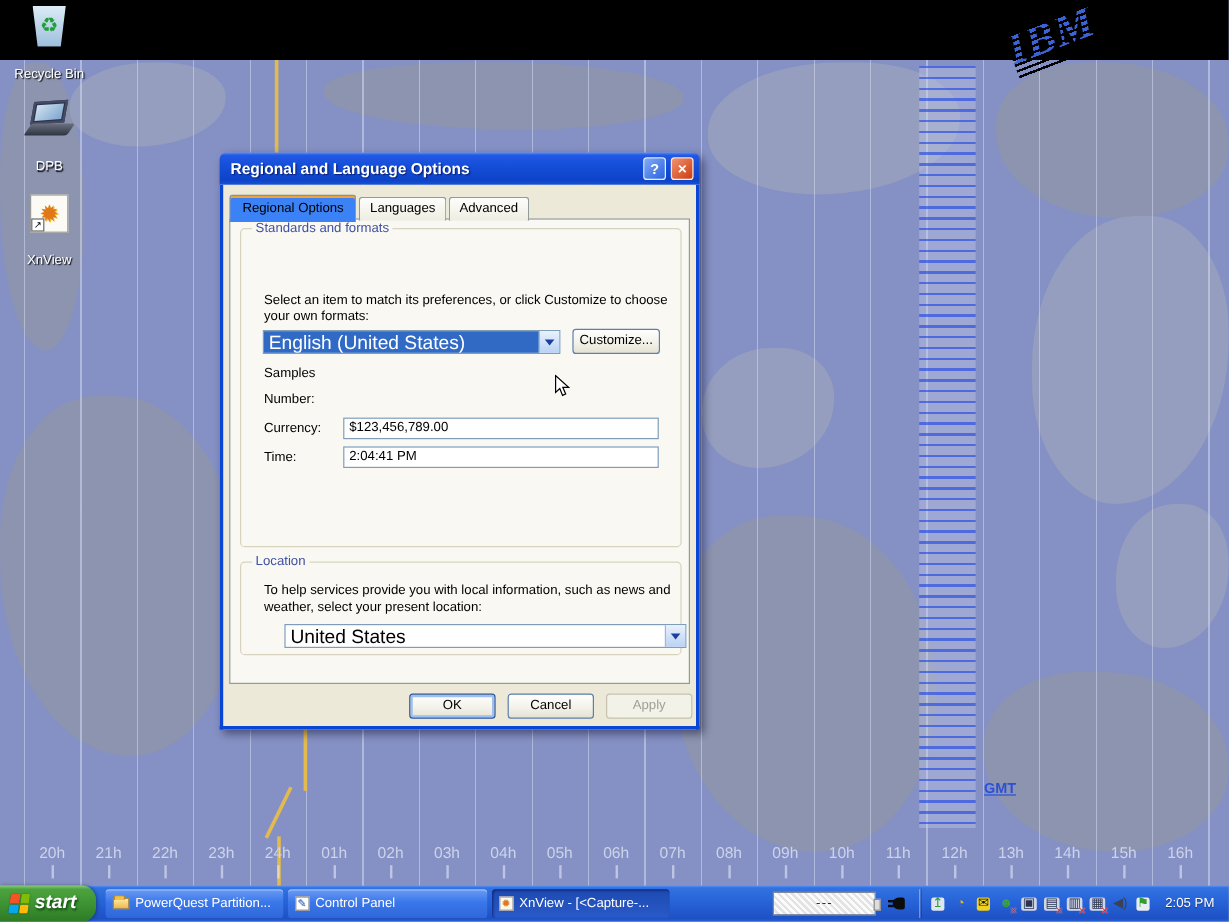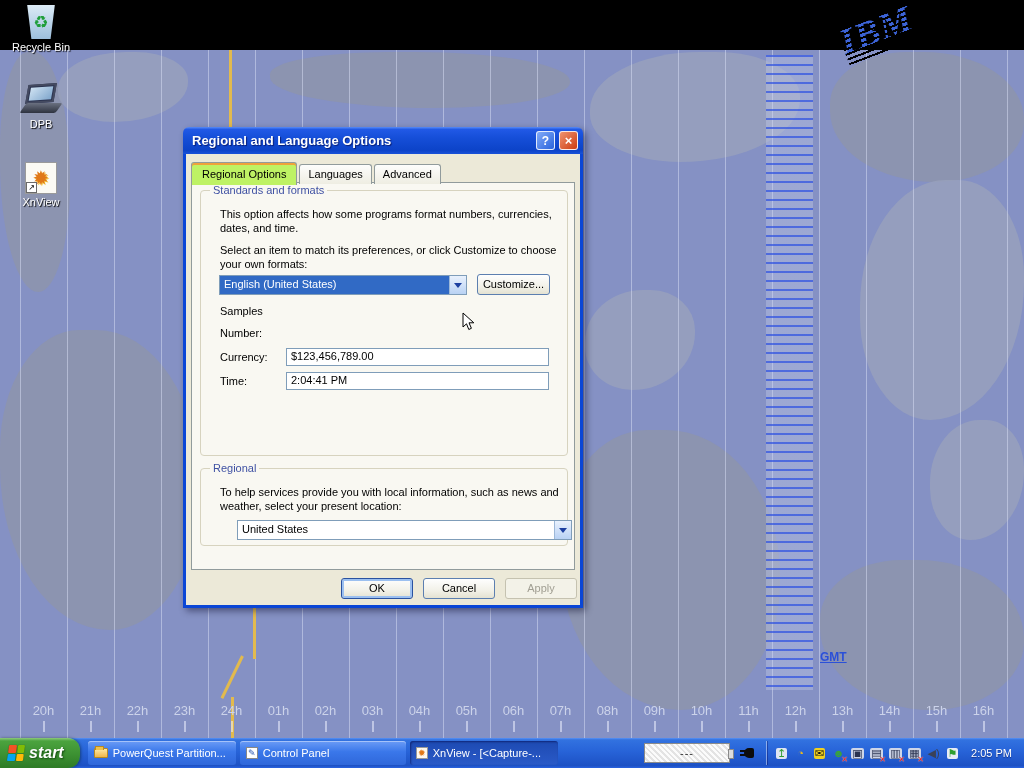--- a/index.html
+++ b/index.html
@@ -20,21 +20,21 @@
                 background:repeating-linear-gradient(180deg, rgba(64,96,228,.8) 0 2px, rgba(196,205,235,.38) 2px 9px); }
   .yline { position:absolute; width:3px; background:#e2ba4e; }
   .gmt { position:absolute; left:820px; top:650px; font-size:12px; font-weight:bold; color:#2b50d8; text-decoration:underline; }
   .tz-row { position:absolute; left:20px; top:703px; display:flex; }
   .tz-cell { width:47px; display:flex; flex-direction:column; align-items:center; }
   .tz-label { font-size:13px; color:#ccd3ea; }
   .tz-tick { width:2px; height:11px; margin-top:3px; background:rgba(236,241,255,.55); }
 
   
   .dicon { position:absolute; width:78px; display:flex; flex-direction:column; align-items:center; cursor:default; }
-  .dicon .lbl { margin-top:2px; font-size:11px; color:#fff; text-shadow:1px 1px 1px #000; }
+  .dicon .lbl { margin-top:17px; font-size:11px; color:#fff; text-shadow:1px 1px 1px #000; }
   .rbin-shape { width:30px; height:34px; background:linear-gradient(180deg,#dcebf6,#9dbfdc);
                 clip-path:polygon(4% 0,96% 0,82% 100%,18% 100%); display:flex; align-items:center; justify-content:center; }
   .rbin-shape span { color:#1f9e3a; font-size:17px; }
   .laptop { width:40px; height:34px; position:relative; }
   .laptop .scr { position:absolute; left:6px; top:2px; width:28px; height:19px; background:#2b3350; transform:skewX(-14deg) rotate(-4deg); border:2px solid #444a60; }
   .laptop .scr i { position:absolute; inset:1px; background:linear-gradient(135deg,#cfe2f2,#7fa6cc); display:block; }
   .laptop .base { position:absolute; left:2px; top:21px; width:36px; height:10px; background:linear-gradient(180deg,#6a7080,#2e3340); transform:skewX(-35deg); border-radius:2px; }
   .xnv-shape { width:32px; height:32px; background:#fbfaf4; border:1px solid #9a9a9a; position:relative; display:flex; align-items:center; justify-content:center; }
   .xnv-shape .star { color:#e07818; font-size:20px; text-shadow:1px 1px 0 #f2c23c; }
   .shortcut { position:absolute; left:0; bottom:0; width:11px; height:11px; background:#fff; border:1px solid #6a6a6a; font-size:8px; line-height:9px; text-align:center; color:#000; }
@@ -46,27 +46,27 @@
               background:linear-gradient(180deg,#5a8cf5 0%,#2159e6 9%,#164fd9 38%,#0c43c8 86%,#1952d8 100%); }
   .titlebar .ttl { flex:1; color:#fff; font-weight:bold; font-size:13px; text-shadow:1px 1px 1px rgba(0,0,60,.6); }
   .tbtn { width:19px; height:19px; margin-left:4px; border-radius:3px; border:1px solid rgba(255,255,255,.85);
           color:#fff; font-weight:bold; font-size:12px; display:flex; align-items:center; justify-content:center; cursor:pointer; }
   .tbtn.help { background:linear-gradient(135deg,#82abf8,#2a63dc); }
   .tbtn.close { background:linear-gradient(135deg,#f0936f,#cc3c12); font-size:13px; }
   .dlg-body { position:relative; height:454px; background:#ece9d8; border:3px solid #0a46d6; border-top:none; }
   .tabs { position:absolute; left:5px; top:8px; display:flex; align-items:flex-end; z-index:2; }
   .tab { font-size:11px; color:#000; padding:3px 8px 4px; border:1px solid #919b9c; border-bottom:none;
          border-radius:3px 3px 0 0; margin-right:2px; background:linear-gradient(180deg,#fdfdfc,#eeede2); cursor:pointer; }
-  .tab.active { background:#bef264; padding:5px 10px; box-shadow:inset 0 2px 0 #f0a23a; margin-bottom:-1px; }
+  .tab.active { background:#3b82f6; padding:5px 10px; box-shadow:inset 0 2px 0 #f0a23a; margin-bottom:-1px; }
   .page { position:absolute; left:5px; top:28px; width:384px; height:388px; background:#f9f8f2; border:1px solid #919b9c; }
   .group { position:absolute; border:1px solid #d7d3bf; border-radius:4px; }
   .group .cap { position:absolute; left:9px; top:-7px; background:#f9f8f2; padding:0 3px; font-size:11px; color:#3f51a3; }
   .gtext { position:absolute; font-size:11px; line-height:1.3; color:#000; }
   .combo { position:absolute; height:20px; border:1px solid #7f9db9; background:#fff; display:flex; cursor:pointer; }
-  .combo .ctext { flex:1; font-size:11px; padding:2px 4px 0; white-space:nowrap; overflow:hidden; }
+  .combo .ctext { flex:1; font-size:16px; padding:2px 4px 0; white-space:nowrap; overflow:hidden; }
   .combo.focus .ctext { background:#316ac5; color:#fff; }
   .combo .cbtn { width:17px; border-left:1px solid #9db8d8; background:linear-gradient(180deg,#e9f1fd,#b9d2f4);
                  display:flex; align-items:center; justify-content:center; }
   .combo .cbtn::after { content:""; border-left:4px solid transparent; border-right:4px solid transparent; border-top:5px solid #1c3fa0; }
   .xbtn { position:absolute; height:21px; font-size:11px; color:#000; text-align:center; line-height:19px;
           background:linear-gradient(180deg,#fefefe,#f2f1e8 60%,#e4e2d2); border:1px solid #5c7fb0; border-radius:3px; cursor:pointer; }
   .xbtn.default { border-color:#2a52a0; box-shadow:inset 0 0 0 2px #9cc0f0; }
   .xbtn.disabled { background:#f3f2e8; color:#a19f93; border-color:#c5c2b0; box-shadow:none; cursor:default; }
   .samples-rows { position:absolute; left:19px; top:130px; }
   .srow { display:flex; align-items:center; height:24px; }
@@ -287,21 +287,20 @@
     <div class="tabs">
       <span class="tab active">Regional Options</span>
       <span class="tab">Languages</span>
       <span class="tab">Advanced</span>
     </div>
 
     <div class="page">
 
       <div class="group" style="left:8px;top:7px;width:368px;height:266px">
         <span class="cap">Standards and formats</span>
-        <p class="gtext" style="left:19px;top:16px;width:338px">This option affects how some programs format numbers, currencies, dates, and time.</p>
         <p class="gtext" style="left:19px;top:52px;width:344px">Select an item to match its preferences, or click Customize to choose your own formats:</p>
 
         <div class="combo focus" style="left:18px;top:84px;width:248px">
           <span class="ctext">English (United States)</span>
           <span class="cbtn"></span>
         </div>
         <span class="xbtn" style="left:276px;top:83px;width:73px">Customize...</span>
 
         <span class="gtext" style="left:19px;top:113px">Samples</span>
 
@@ -319,21 +318,21 @@
             <div class="srow">
               <span class="slabel">Time:</span>
               <span class="sfield">2:04:41 PM</span>
             </div>
 
 
           </div>
       </div>
 
       <div class="group" style="left:8px;top:285px;width:368px;height:78px">
-        <span class="cap">Regional</span>
+        <span class="cap">Location</span>
         <p class="gtext" style="left:19px;top:16px;width:346px">To help services provide you with local information, such as news and weather, select your present location:</p>
         <div class="combo" style="left:36px;top:51px;width:335px">
           <span class="ctext">United States</span>
           <span class="cbtn"></span>
         </div>
       </div>
     </div>
 
     <span class="xbtn default" style="left:155px;top:424px;width:72px">OK</span>
     <span class="xbtn" style="left:237px;top:424px;width:72px">Cancel</span>

